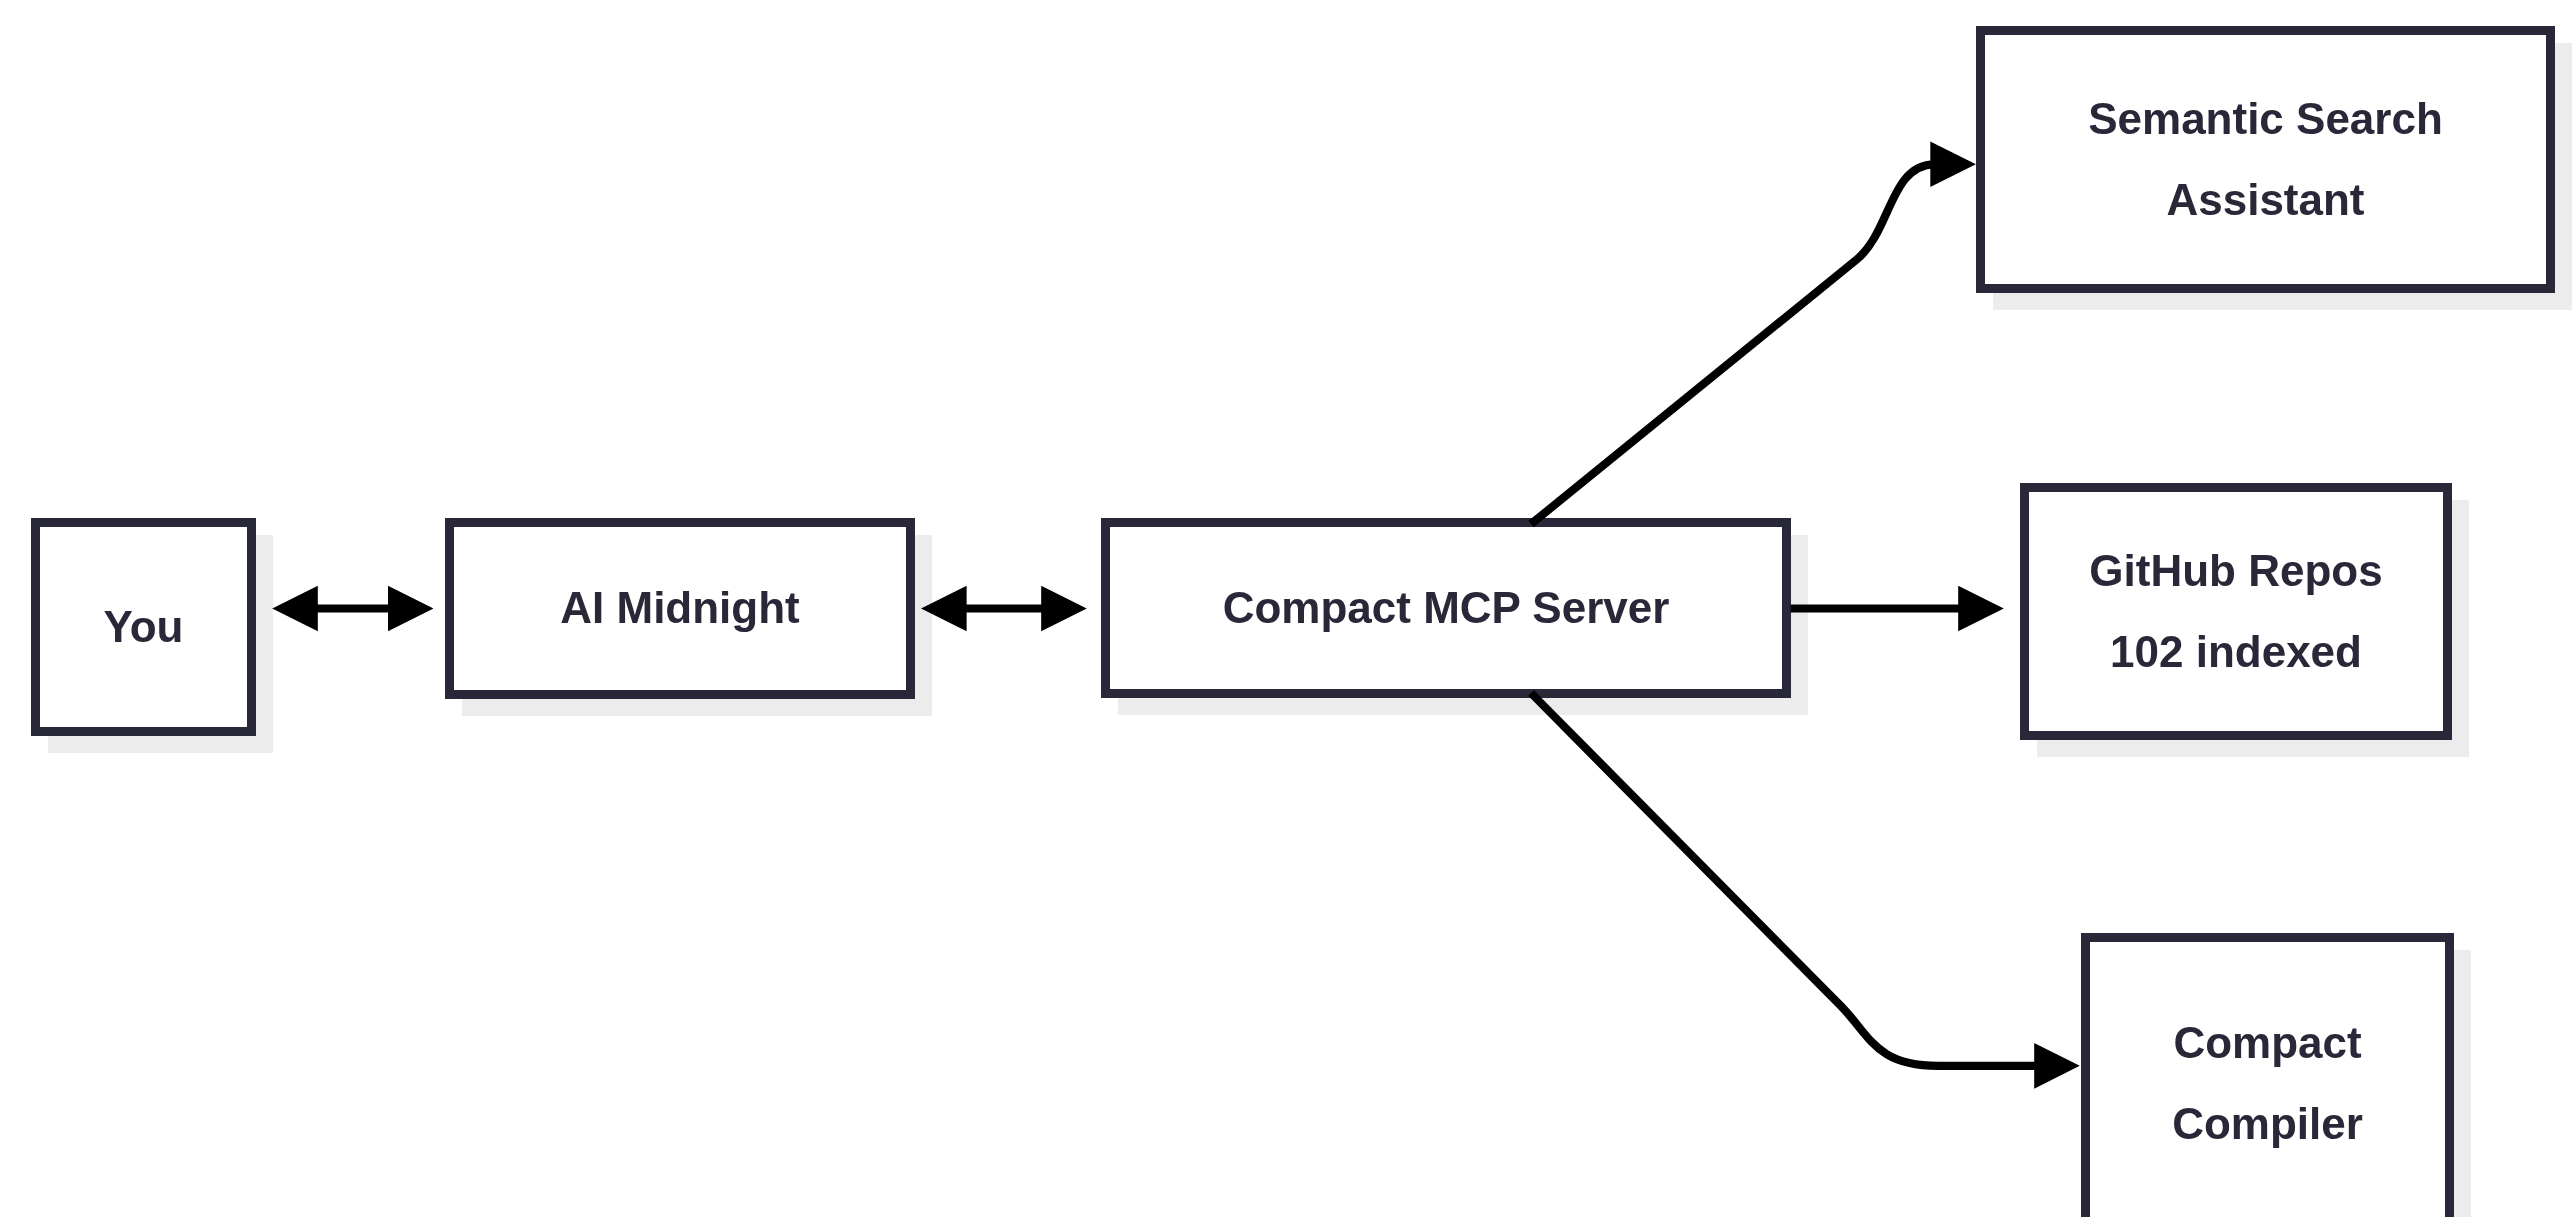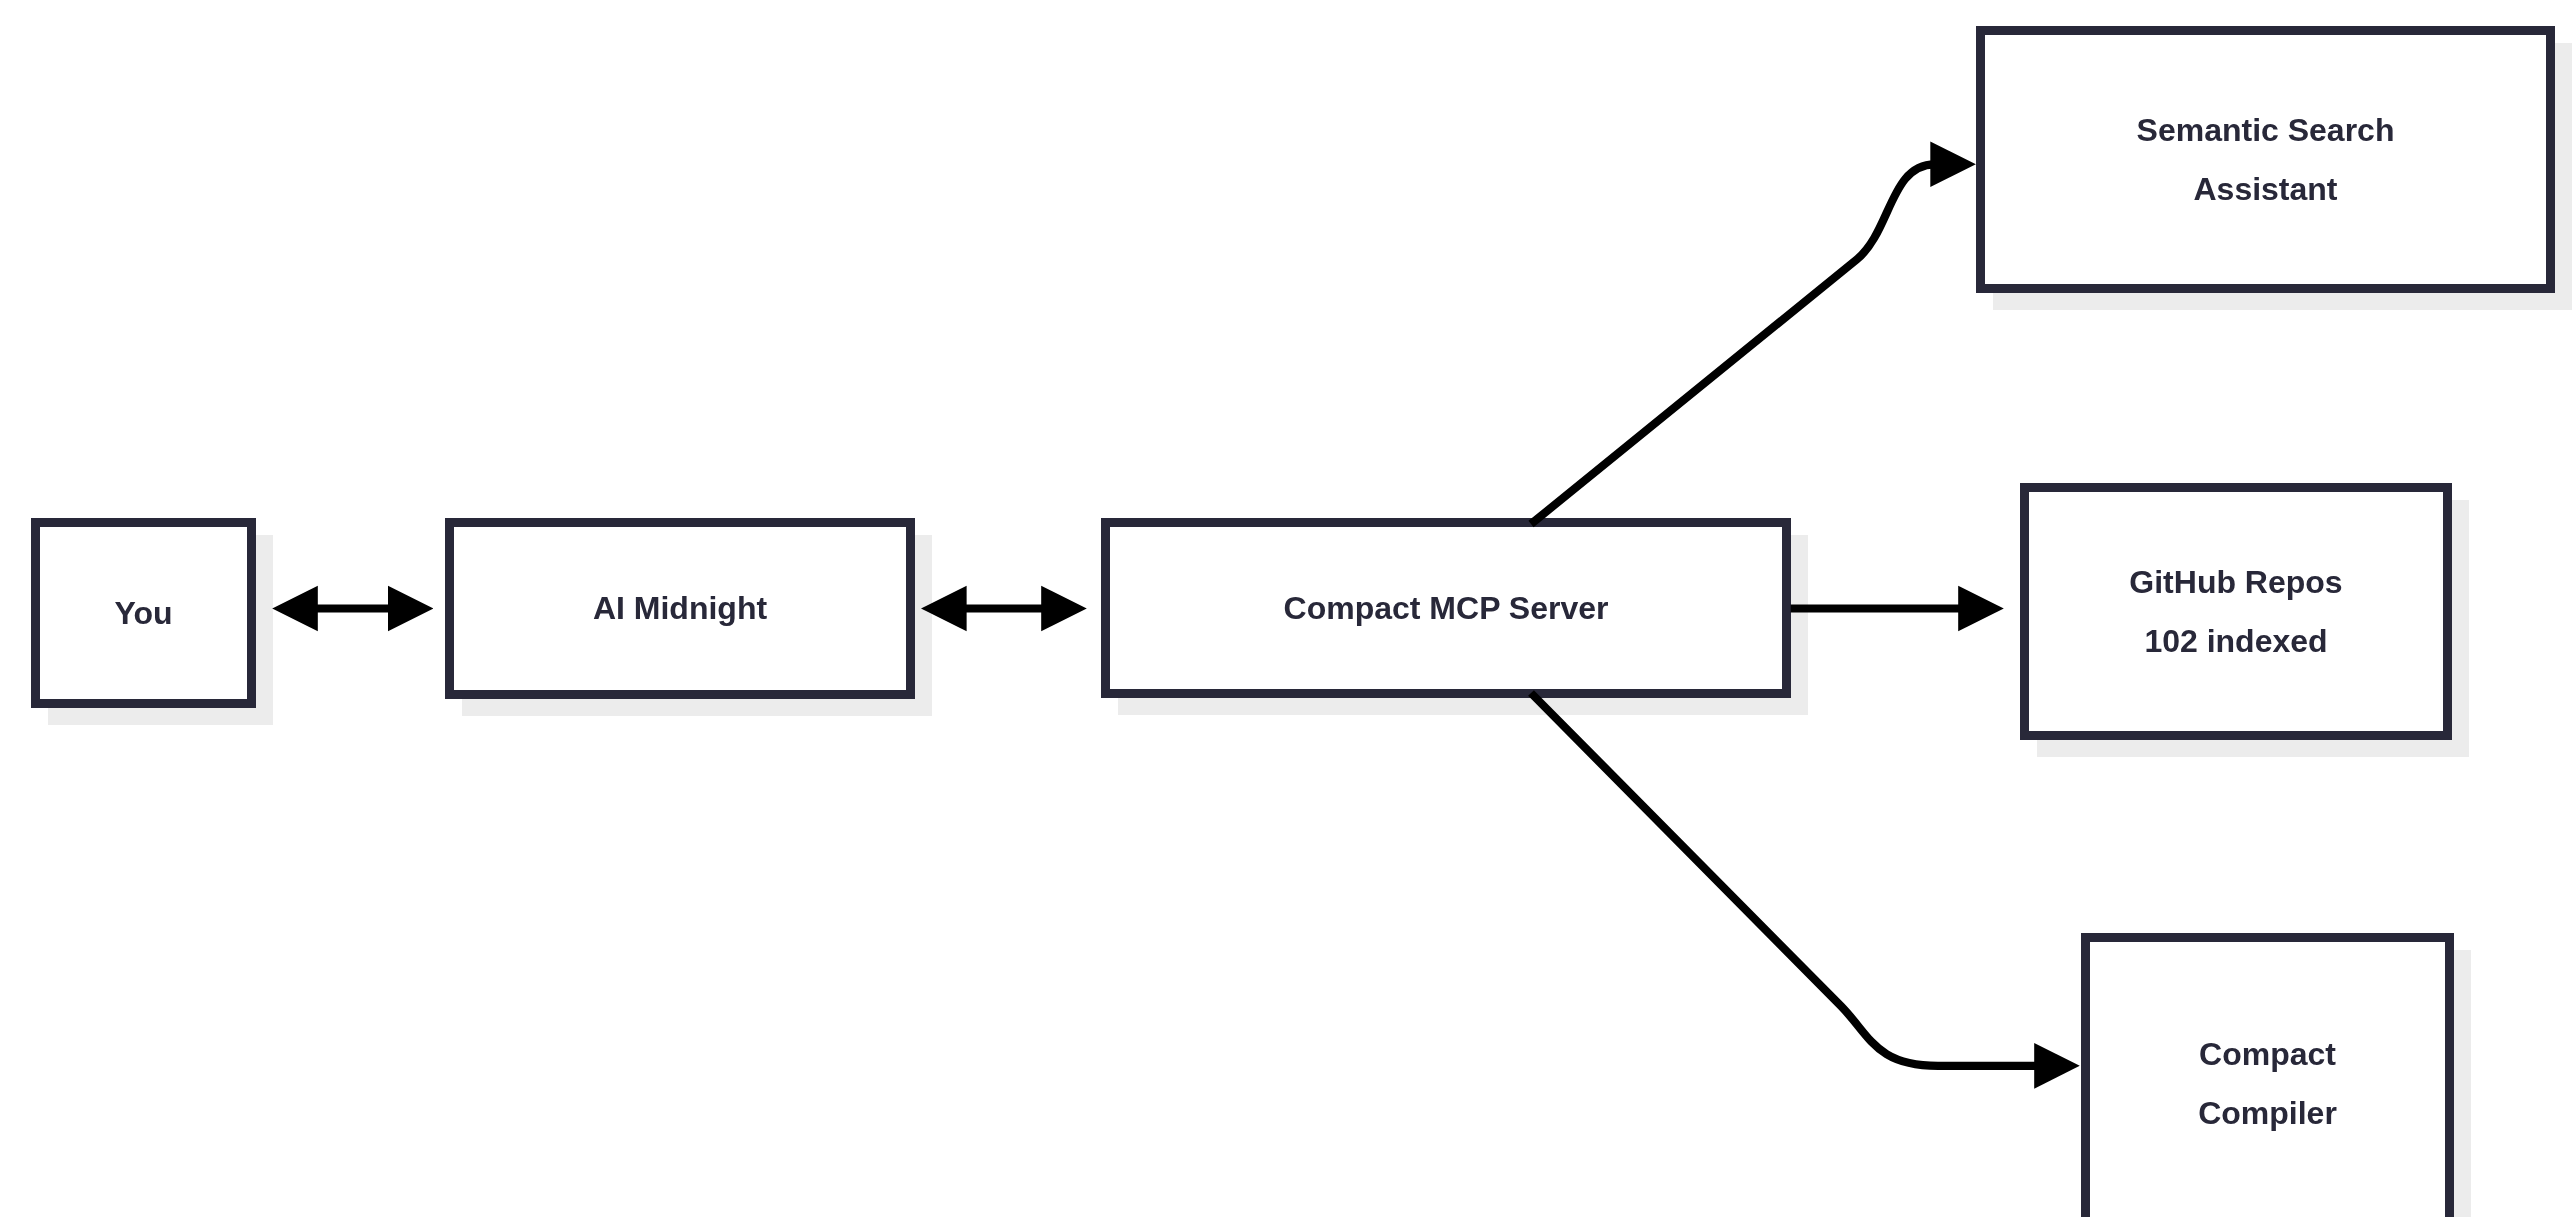--- a/index.html
+++ b/index.html
@@ -12,27 +12,27 @@
   }
   .node{
     position:absolute;
     box-sizing:border-box;
     display:flex;flex-direction:column;
     align-items:center;justify-content:center;
     background:#ffffff;
     border:9.3px solid #282839;
     box-shadow:17px 17px 0 0 #ececec;
     color:#282839;
-    font-size:32px;
+    font-size:44px;
     font-weight:600;
     line-height:1.82;
     text-align:center;
     white-space:nowrap;
   }
-  .node-you      {left:31px;   top:518px;  width:225px; height:190px;}
+  .node-you      {left:31px;   top:518px;  width:225px; height:218px;}
   .node-ai       {left:445px;  top:518px;  width:470px; height:181px;}
   .node-mcp      {left:1101px; top:518px;  width:690px; height:180px;}
   .node-semantic {left:1976px; top:26px;   width:579px; height:267px;}
   .node-github   {left:2020px; top:483px;  width:432px; height:257px;}
   .node-compact  {left:2081px; top:933px; width:373px; height:301px;}
   .edges{
     position:absolute;left:0;top:0;
     pointer-events:none;
   }
   .edge{

